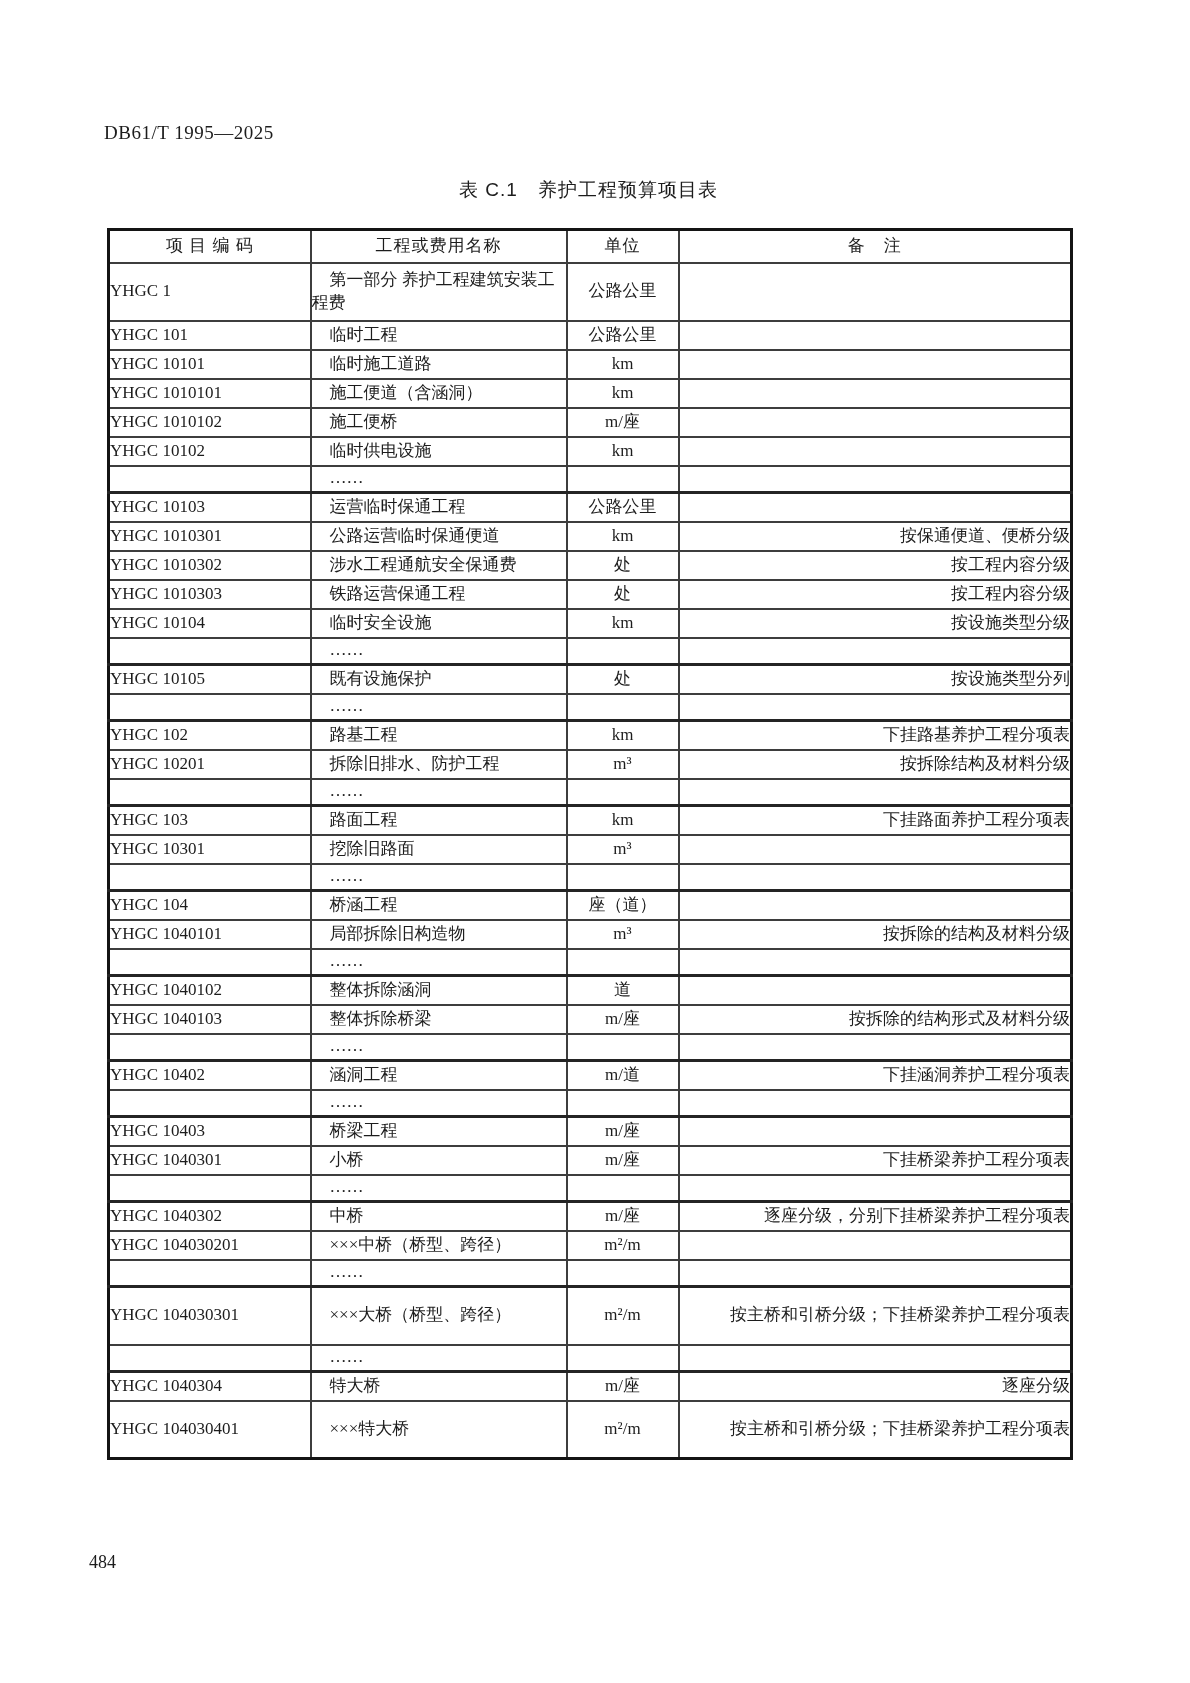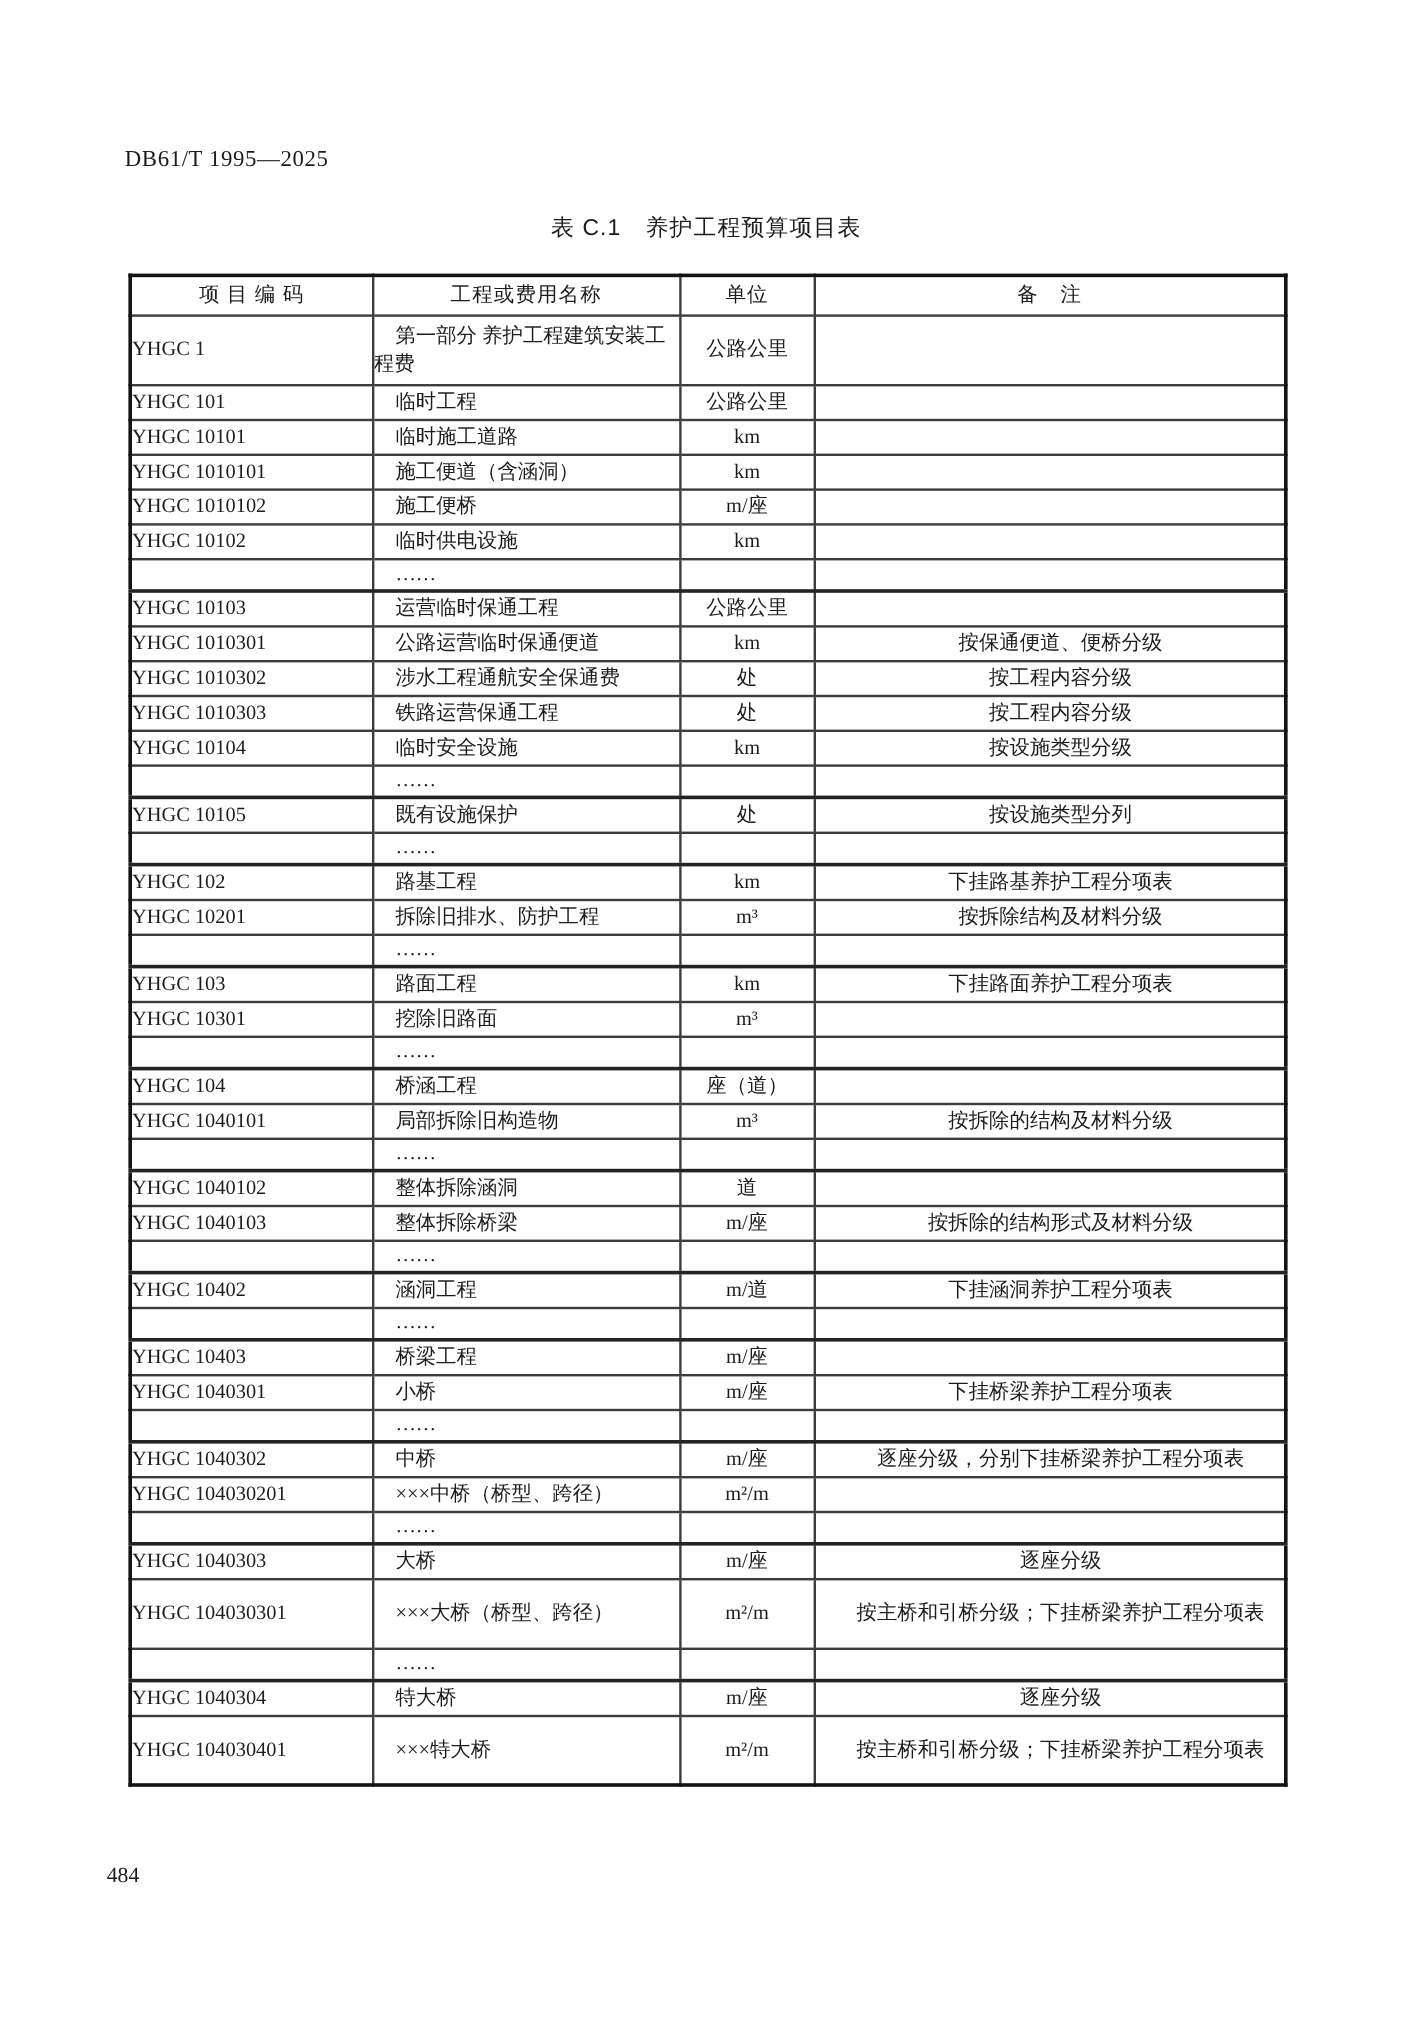--- a/index.html
+++ b/index.html
@@ -51,21 +51,21 @@
   }
   table.budget tr.hdr { height: 33px; }
   table.budget tr.std { height: 29px; }
   table.budget tr.dots { height: 27px; }
   table.budget tr.dots { border-bottom: 3px solid #242424; }
   table.budget tr.tall { height: 58px; }
   th.h-cell { text-align: center; letter-spacing: 1px; margin-left: 16px; }
   td.col-code { text-align: left; padding-left: 30px; }
   td.col-name { text-align: left; padding-left: 10px; text-indent: 18px; }
   td.col-unit { text-align: center; }
-  td.col-remark { text-align: center; padding-left: 9px; padding-right: 26px; text-indent: 18px; }
+  td.col-remark { text-align: right; padding-left: 9px; padding-right: 26px; text-indent: 18px; }
   .page-number {
     position: absolute;
     left: 89px;
     top: 1552px;
     font-size: 18px;
   }
 </style>
 </head>
 <body>
 
@@ -294,26 +294,20 @@
           <td class="col-name">×××中桥（桥型、跨径）</td>
           <td class="col-unit">m²/m</td>
           <td class="col-remark"></td>
         </tr>
         <tr class="dots">
           <td class="col-code"></td>
           <td class="col-name">……</td>
           <td class="col-unit"></td>
           <td class="col-remark"></td>
         </tr>
-        <tr class="std">
-          <td class="col-code">YHGC 1040303</td>
-          <td class="col-name">大桥</td>
-          <td class="col-unit">m/座</td>
-          <td class="col-remark">逐座分级</td>
-        </tr>
         <tr class="tall">
           <td class="col-code">YHGC 104030301</td>
           <td class="col-name">×××大桥（桥型、跨径）</td>
           <td class="col-unit">m²/m</td>
           <td class="col-remark">按主桥和引桥分级；下挂桥梁养护工程分项表</td>
         </tr>
         <tr class="dots">
           <td class="col-code"></td>
           <td class="col-name">……</td>
           <td class="col-unit"></td>

